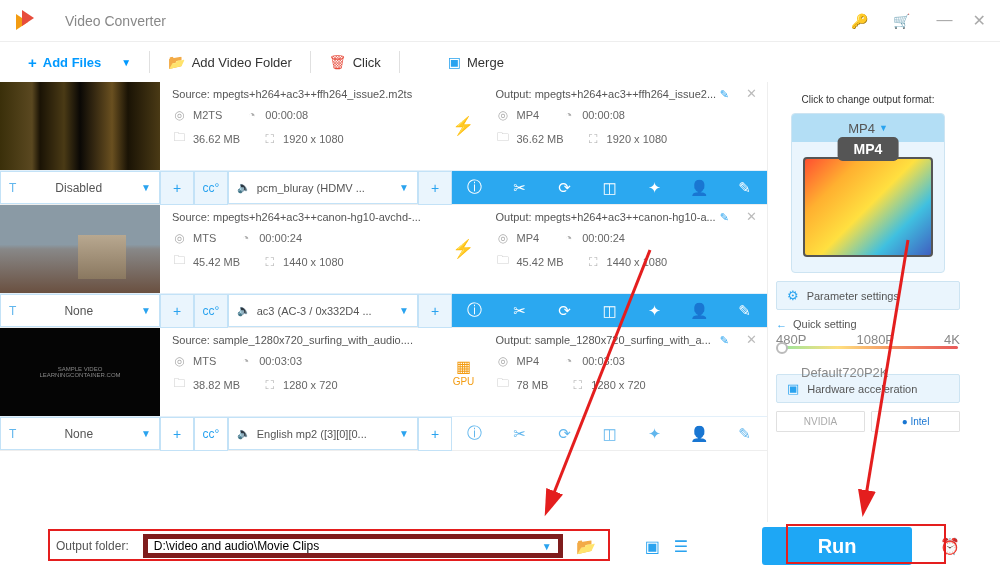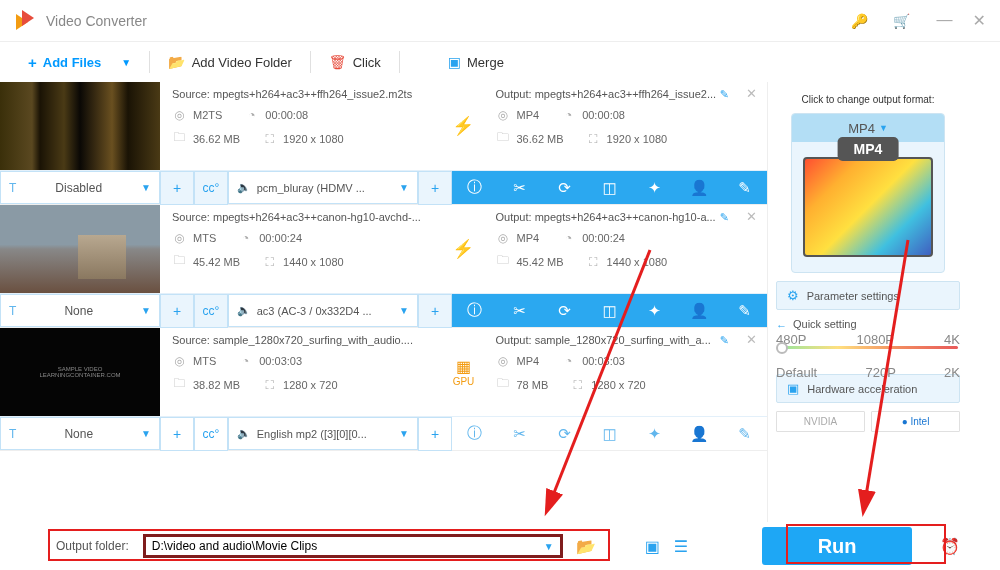--- a/index.html
+++ b/index.html
@@ -1,21 +1,21 @@
 <!DOCTYPE html>
 <html><head>
 <meta charset="utf-8">
 <style>
 * { box-sizing: border-box; margin: 0; padding: 0; font-family: "Segoe UI", Arial, sans-serif; }
 body { width: 1000px; height: 570px; background: #fff; overflow: hidden; position: relative; }
 .titlebar { height: 42px; display: flex; align-items: center; padding: 0 14px; border-bottom: 1px solid #eee; }
 .logo { width: 22px; height: 22px; margin-right: 10px; position: relative; }
 .logo::before { content:""; position:absolute; border-left: 12px solid #f39c12; border-top: 8px solid transparent; border-bottom: 8px solid transparent; left:2px; top:4px; }
 .logo::after { content:""; position:absolute; border-left: 12px solid #e74c3c; border-top: 8px solid transparent; border-bottom: 8px solid transparent; left:8px; top:0px; }
-.title { color:#888; font-size:14px; flex:1; }
+.title { color:#888; font-size:14px; flex:1;margin-left:19px; }
 .ticons { display:flex; gap:24px; align-items:center; color:#d9a3b0; }
 .ticons span { font-size:14px; cursor:pointer; }
 .winbtn { display:flex; gap:20px; margin-left:26px; color:#aaa; }
 .toolbar { height: 40px; display:flex; align-items:center; padding: 0 10px; gap: 0; }
 .tbtn { display:flex; align-items:center; gap:6px; font-size:13px; color:#333; padding:0 18px; cursor:pointer; position:relative; }
 .tbtn.primary { color:#0099ff; font-weight:600; }
 .tdiv { width:1px; height:22px; background:#e0e0e0; }
 .tcaret { color:#0099ff; font-size:10px; margin-left:14px;}
 .plus-icon { color:#0099ff; font-weight:bold; font-size:15px; }
 .folder-icon,.eraser-icon,.merge-icon{ font-size:14px; }
@@ -59,27 +59,27 @@
 .fmt-thumb{width:130px; height:100px; background: linear-gradient(135deg,#ff5030,#ffb030,#ffe040,#40c0e0,#4060c0); border:2px solid #555; border-radius:4px; position:relative;}
 .fmt-thumb::before{content:"MP4"; position:absolute; top:-22px; left:50%; transform:translateX(-50%); background:#555; color:#fff; padding:4px 16px; border-radius:5px; font-size:14px; font-weight:bold;}
 .param-btn,.hw-btn{ display:flex; align-items:center; gap:8px; background:#eaf5fd; border:1px solid #cde4f2; padding:6px 10px; font-size:11px; margin:8px 0; color:#555; cursor:pointer; border-radius:2px;}
 .param-btn .ico,.hw-btn .ico{color:#2aa3ef;font-size:13px;}
 .qs-label{ font-size:11px; color:#555; margin:4px 0 2px; display:flex; align-items:center; gap:6px;}
 .qs-label::before{content:"←"; color:#2aa3ef;}
 .scale{ position:relative; height:34px; font-size:13px; color:#888;}
 .scale-line{ position:absolute; top:14px; left:2px; right:2px; height:3px; background:linear-gradient(90deg,#93e59e,#ffe080,#f28c60,#e85a5a); border-radius:2px;}
 .scale-thumb{position:absolute; top:10px; left:0px; width:12px;height:12px;background:#fff;border:2px solid #bbb;border-radius:50%;}
 .scale-top{display:flex;justify-content:space-between;}
-.scale-bottom{display:flex;justify-content:space-between;margin-top:18px;}
+.scale-bottom{display:flex;margin-top:18px;margin-left:25px;}
 .vendor{display:flex;gap:6px;margin-top:8px;}
 .vendor .vb{flex:1;border:1px solid #e0e0e0;border-radius:1px;padding:4px;font-size:10px;text-align:center;color:#aaa;}
 .vendor .vb.intel{color:#1976d2;}
 .bottom-bar{ position:absolute; bottom:0; left:0; right:0; height:48px; display:flex; align-items:center; padding: 0 40px 0 56px; gap:14px; background:#fff;}
 .of-label{font-size:12px;color:#555;}
-.of-input{ width:420px; height:24px; border:3px solid #7f1d1d; padding:0 6px; font-size:12px; display:flex; align-items:center; justify-content:flex-end; }
+.of-input{ width:420px; height:24px; border:5px solid #7f1d1d; padding:0 6px; font-size:12px; display:flex; align-items:center; justify-content:flex-end; }
 .of-input .cv{flex:1; overflow:hidden;}
 .of-input .dd{color:#2aa3ef; font-size:10px;}
 .of-browse{ color:#2aa3ef; font-size:16px; cursor:pointer;}
 .of-redbox{ position:absolute; border:2px solid #e41e1e; pointer-events:none;}
 .run-btn{ width:150px; height:38px; background:#1ea7f5; color:#fff; font-size:20px; font-weight:bold; display:flex; align-items:center; justify-content:center; border-radius:3px; cursor:pointer;}
 .clock-ico,.batch-ico{ color:#2aa3ef; font-size:16px; cursor:pointer;}
 .red-arrow{ position:absolute; pointer-events:none;}
 .red-arrow svg{overflow:visible;}
 .item-bar.b3 .sq{ background:#fff; color:#2aa3ef; border:1px solid #c3e2f7;}
 .item-bar.b3 .tool-strip{ background:#fff;}

